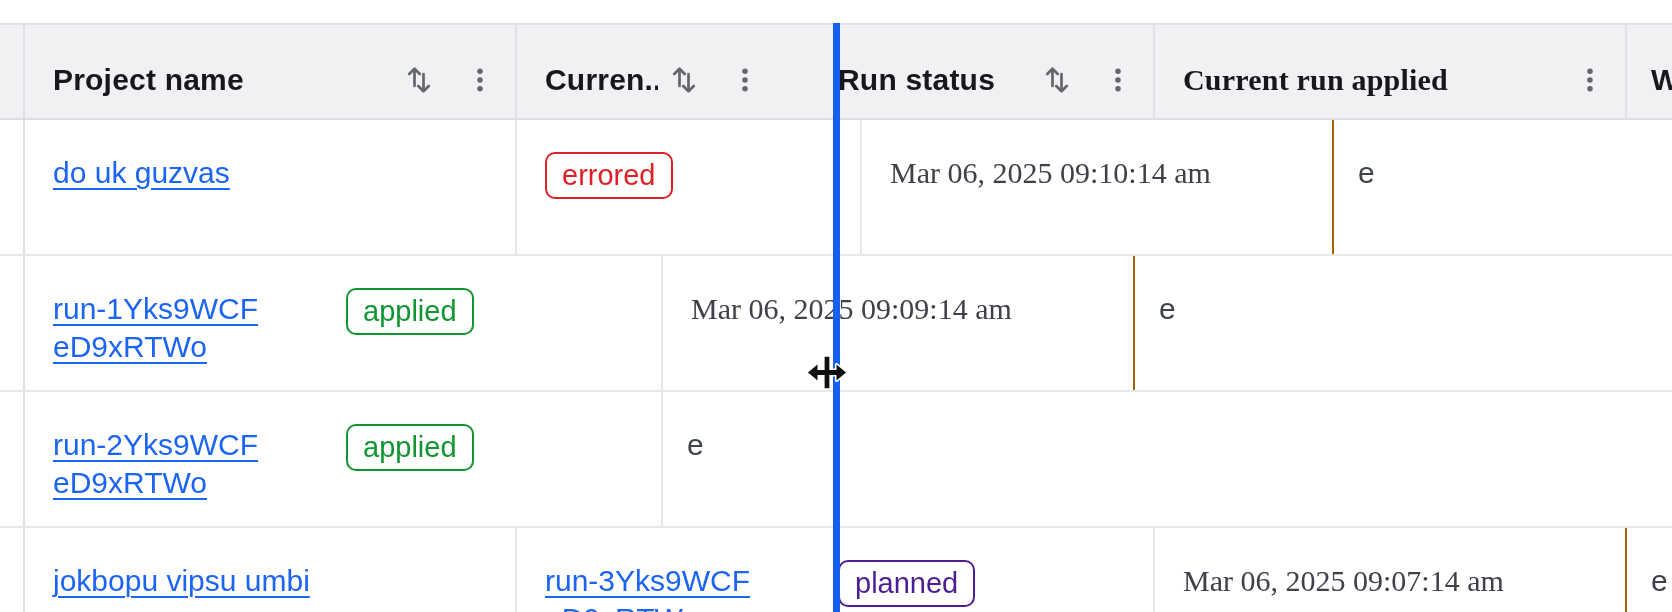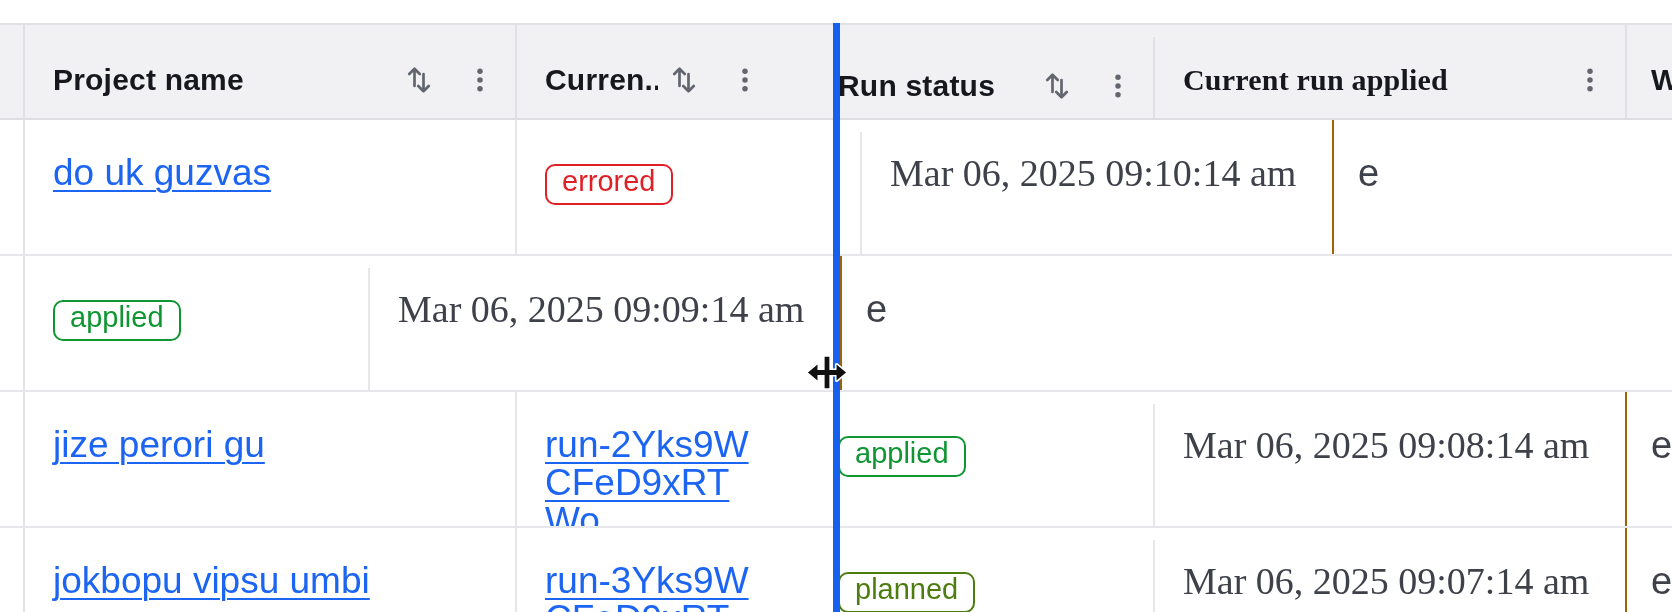--- a/index.html
+++ b/index.html
@@ -29,63 +29,63 @@
     background: #ffffff;
     border-bottom: 2px solid #e6e7ea;
   }
 
   .cell { flex: none; padding: 34px 20px 0 28px; overflow: hidden; }
   .hrow .cell { display: flex; align-items: center; padding-top: 16px; }
 
   .c-stub     { width: 25px;  padding: 0; border-right: 2px solid #e2e3e7; }
   .c-project  { width: 492px; border-right: 2px solid #e6e7ea; }
   .c-run      { width: 293px; padding-right: 50px; }           
-  .c-status   { width: 345px; border-right: 2px solid #e6e7ea; margin-top: 12px; }
+  .c-status   { width: 345px; border-right: 2px solid #e6e7ea; }
   .c-applied  { width: 472px; border-right: 2px solid #a16207; font-family: Liberation Serif, serif; }
   .c-overflow { width: 300px; padding-left: 24px; }
   .hrow .c-project, .hrow .c-status, .hrow .c-applied { border-right-color: #dfe1e5; }
   .hrow .c-stub { border-right-color: #dfe1e5; }
 
   .hlabel {
     flex: 1;
     font-size: 30px;
     font-weight: 700;
     color: #16181d;
     letter-spacing: 0.2px;
     white-space: nowrap;
     overflow: hidden;
   }
   .hcontrols { display: flex; align-items: center; gap: 28px; margin-left: 8px; }
   .icon-btn { display: inline-flex; align-items: center; justify-content: center; cursor: pointer; }
 
   .link {
     color: var(--link-blue, #1c64f2);
-    font-size: 37px;
+    font-size: 30px;
     line-height: 38px;
     text-decoration: underline;
     text-decoration-thickness: 2px;
     text-underline-offset: 5px;
     word-break: break-all;
     display: inline;
   }
 
   .badge {
     display: inline-block;
     margin-top: -2px;
     font-size: 29px;
     line-height: 30px;
-    padding: 0 15px 7px;
+    padding: 6px 15px 7px;
     border: 2.5px solid currentColor;
     border-radius: 10px;
     background: #ffffff;
     white-space: nowrap;
   }
 
   .datetext, .plaintext {
-    font-size: 38px;
+    font-size: 30px;
     line-height: 38px;
     color: #3e414a;
     white-space: nowrap;
   }
 
   .resize-line {
     position: absolute;
     left: 833px;
     top: 23px;
     width: 7px;
@@ -201,58 +201,55 @@
     </div>
     <div class="cell c-applied">
       <span class="datetext">Mar 06, 2025 09:10:14 am</span>
     </div>
     <div class="cell c-overflow">
       <span class="plaintext">e</span>
     </div>
   </div>
         <div class="row">
     <div class="cell c-stub"></div>
+    <div class="cell c-run">
+      <a href="#" class="link">run-1Yks9WCFeD9xRTWo</a>
+    </div>
     <div class="cell c-status">
       <span class="badge" style="color: rgb(15, 150, 50);">applied</span>
     </div>
     <div class="cell c-applied">
       <span class="datetext">Mar 06, 2025 09:09:14 am</span>
     </div>
     <div class="cell c-overflow">
       <span class="plaintext">e</span>
     </div>
   </div>
         <div class="row">
     <div class="cell c-stub"></div>
-    <div class="cell c-project">
-      <a href="#" class="link">jize perori gu</a>
-    </div>
     <div class="cell c-run">
       <a href="#" class="link">run-2Yks9WCFeD9xRTWo</a>
     </div>
     <div class="cell c-status">
       <span class="badge" style="color: rgb(15, 150, 50);">applied</span>
     </div>
-    <div class="cell c-applied">
-      <span class="datetext">Mar 06, 2025 09:08:14 am</span>
-    </div>
     <div class="cell c-overflow">
       <span class="plaintext">e</span>
     </div>
   </div>
         <div class="row">
     <div class="cell c-stub"></div>
     <div class="cell c-project">
       <a href="#" class="link">jokbopu vipsu umbi</a>
     </div>
     <div class="cell c-run">
       <a href="#" class="link">run-3Yks9WCFeD9xRTWo</a>
     </div>
     <div class="cell c-status">
-      <span class="badge" style="color: #4d7c0f;">planned</span>
+      <span class="badge" style="color: #4c1d95;">planned</span>
     </div>
     <div class="cell c-applied">
       <span class="datetext">Mar 06, 2025 09:07:14 am</span>
     </div>
     <div class="cell c-overflow">
       <span class="plaintext">e</span>
     </div>
   </div>
       </div>
   </div>

